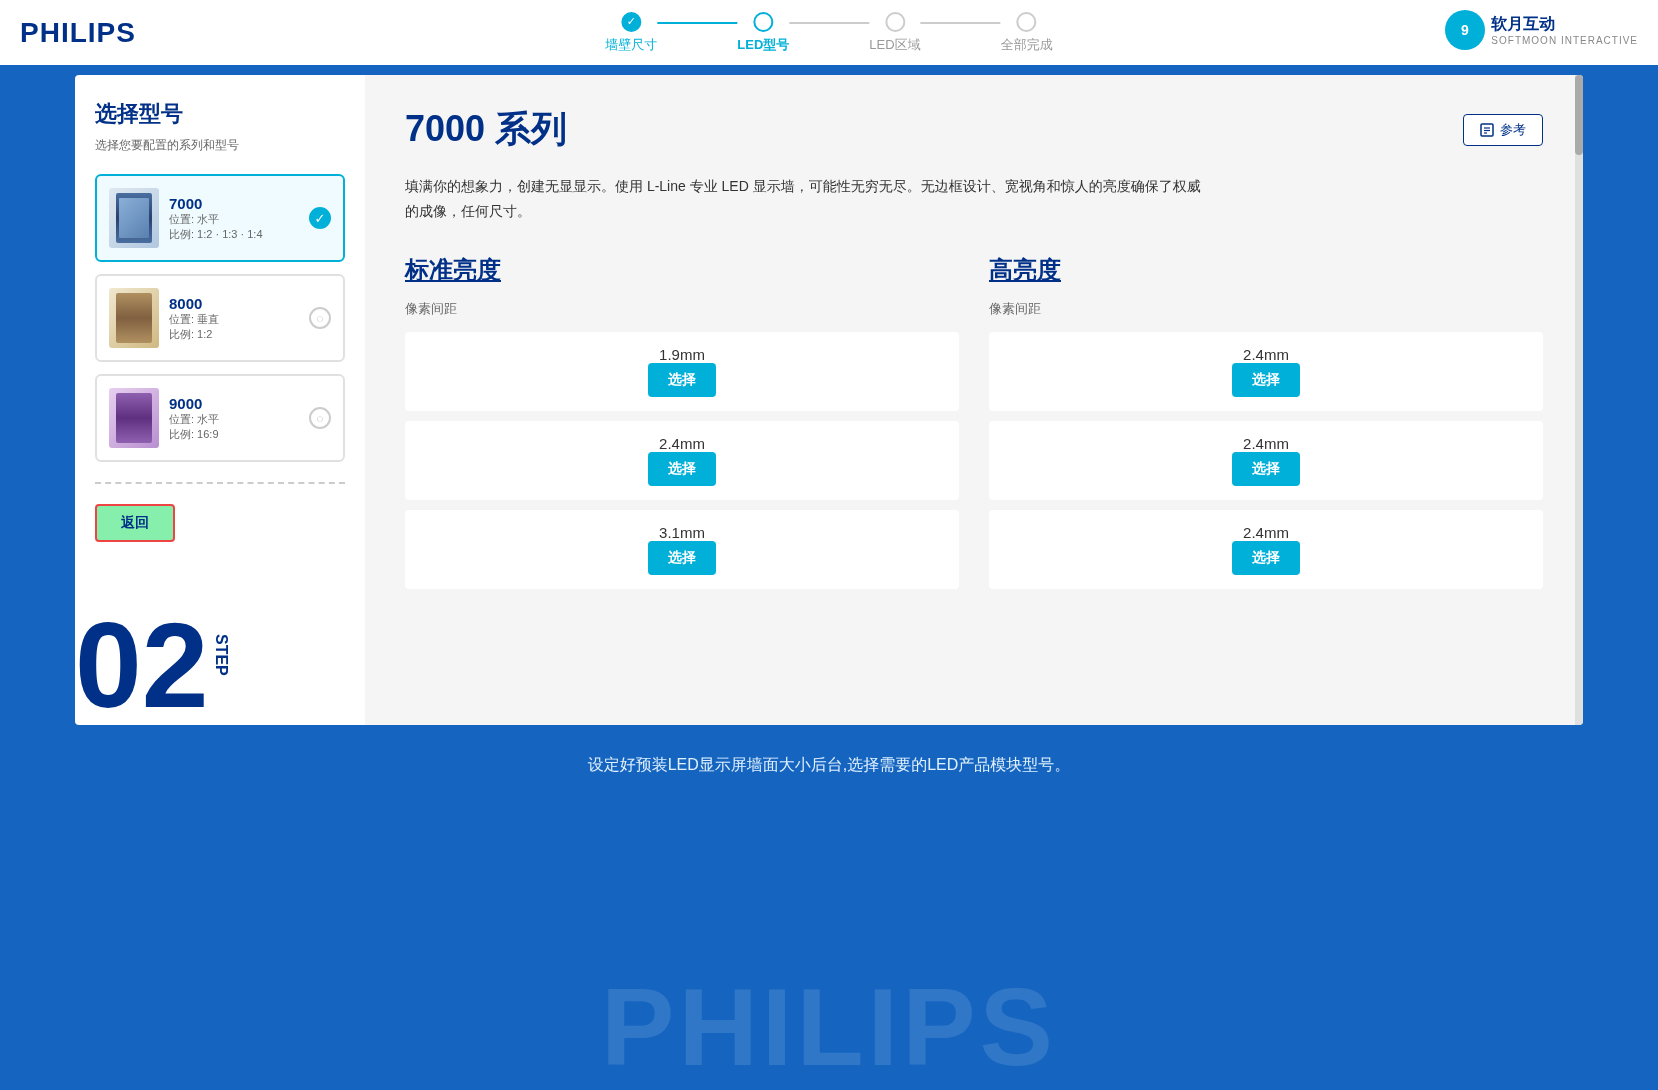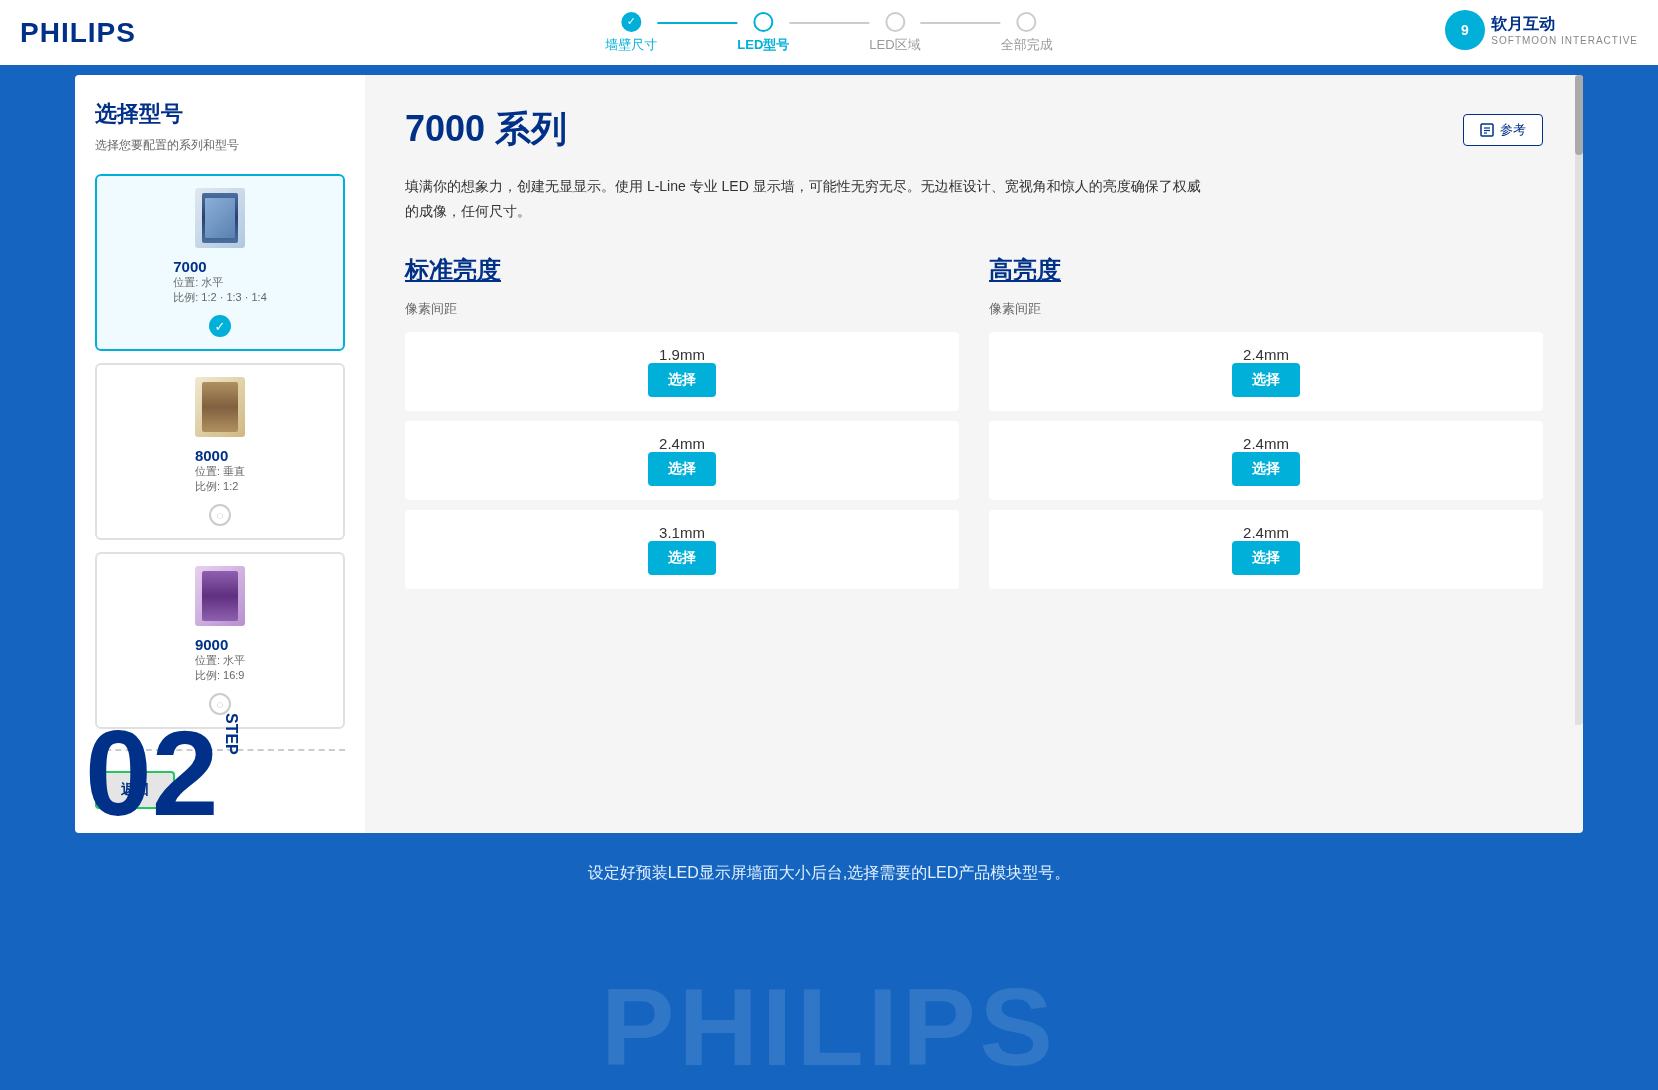--- a/index.html
+++ b/index.html
@@ -131,21 +131,20 @@
       border: 2px solid #e0e0e0;
       border-radius: 6px;
       padding: 12px;
       margin-bottom: 12px;
       display: flex;
       align-items: center;
       gap: 10px;
       cursor: pointer;
       position: relative;
       background: #fff;
-      flex-direction: column;
     }
     .model-card.selected {
       border-color: #00b0d8;
       background: #f0fbff;
     }
     .model-thumb {
       width: 50px;
       height: 60px;
       background: linear-gradient(135deg, #e0e8f0 0%, #b0c8e0 100%);
       border-radius: 3px;
@@ -203,22 +202,22 @@
       background: #00b0d8;
       border-color: #00b0d8;
       color: #fff;
     }
     .sidebar-divider {
       border: none;
       border-top: 2px dashed #ccc;
       margin: 20px 0;
     }
     .back-btn {
-      border: 2px solid #22c55e;
-      background: #e5e5e5;
+      border: 2px solid #ef4444;
+      background: #86efac;
       color: #003087;
       padding: 8px 24px;
       font-size: 14px;
       border-radius: 4px;
       cursor: pointer;
       font-weight: bold;
     }
 
     
     .right-panel {
@@ -310,23 +309,23 @@
     }
     .bottom-text {
       font-size: 16px;
       color: #e0f0ff;
     }
 
     
     .step-decoration {
       position: absolute;
       bottom: 0;
-      left: 85px;
-      display: flex;
-      align-items: flex-start;
+      left: 75px;
+      display: flex;
+      align-items: center;
     }
     .step-num {
       font-size: 120px;
       font-weight: 900;
       color: #003087;
       line-height: 1;
     }
     .step-word {
       font-size: 16px;
       font-weight: bold;

